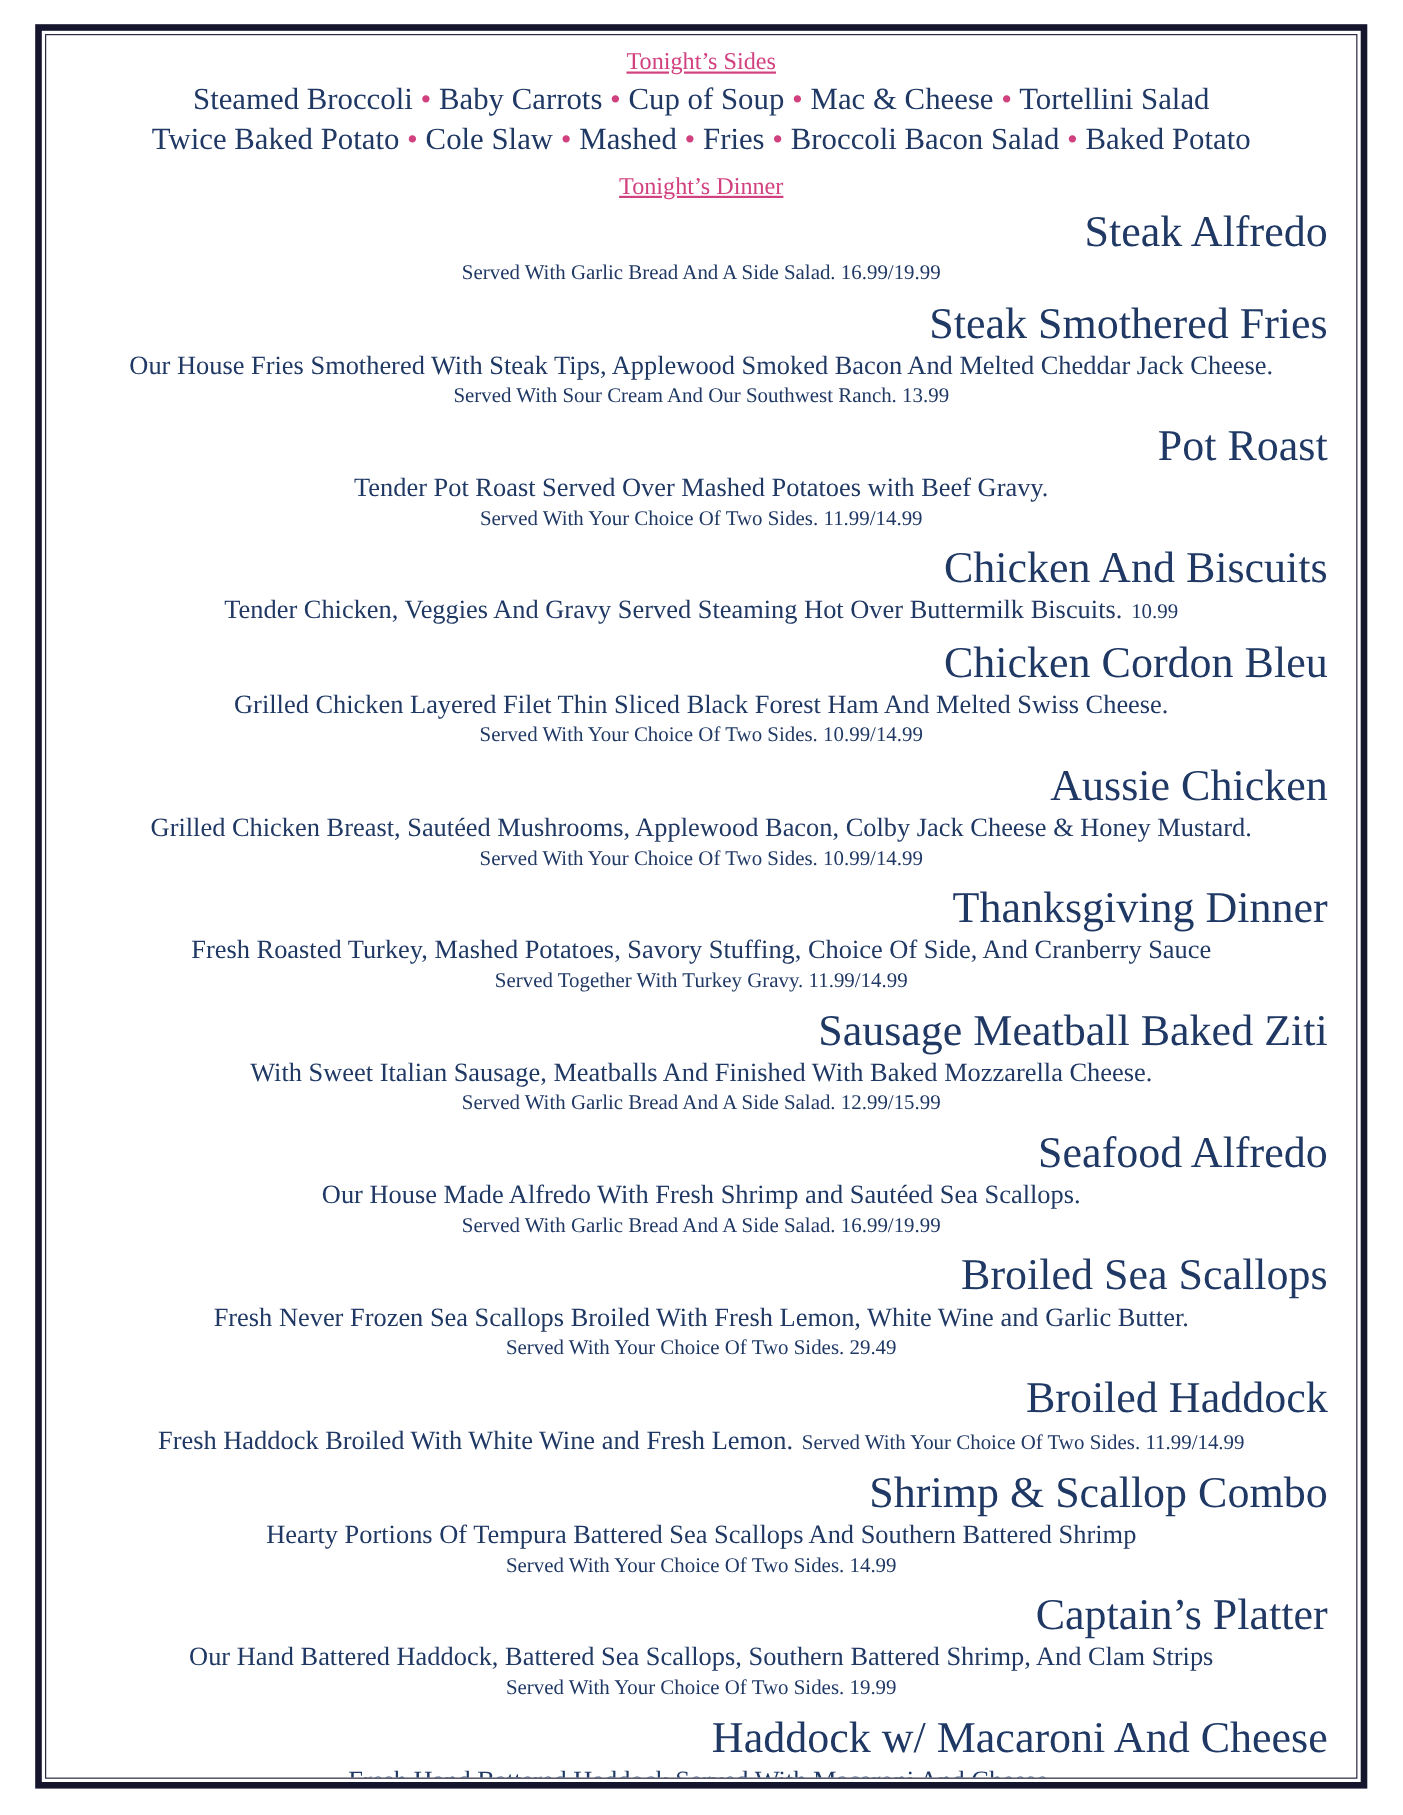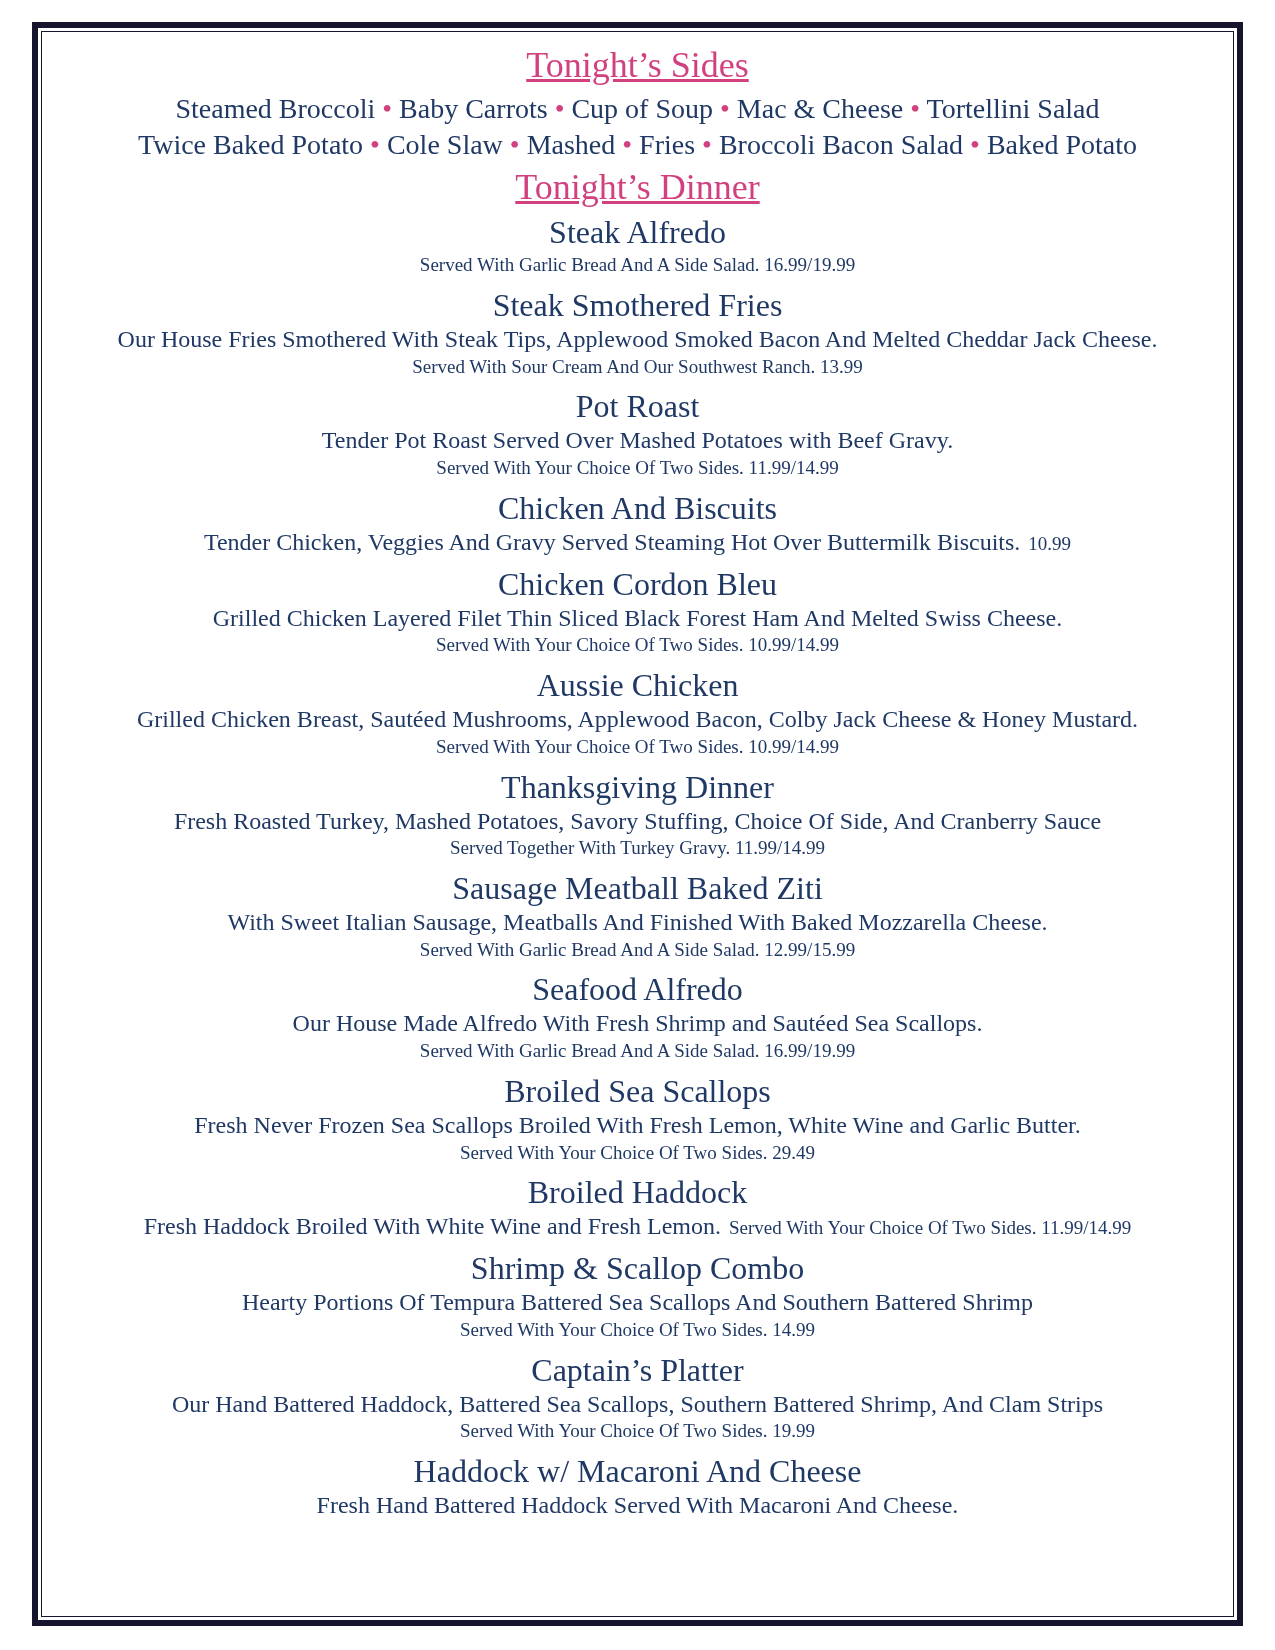--- a/index.html
+++ b/index.html
@@ -25,39 +25,40 @@
   }
   .frame-inner {
     border: 1px solid var(--border-dark);
     width: 100%; height: 100%;
     padding: 10px 26px 8px 26px;
     text-align: center;
     overflow: hidden;
   }
   .section-title {
     color: var(--pink);
-    font-size: 36px;
+    font-size: 22px;
     line-height: 1.3;
     text-decoration: underline;
     margin-bottom: 2px;
   }
   .sides-line {
     font-size: 28px;
     line-height: 1.3;
     color: var(--navy);
     white-space: nowrap;
     text-align: center;
   }
   .sides-line .bullet { color: var(--pink); }
-  .dinner-title { margin-bottom: 2px; }
+  .dinner-title { margin-top: 10px; margin-bottom: 2px; }
   .item { margin-bottom: 7px; }
   .item-name {
-    font-size: 32px;
+    font-size: 40px;
     line-height: 1.25;
     color: var(--navy);
+    text-align: right;
   }
   .item-desc {
     font-size: 24px;
     line-height: 1.2;
     color: var(--navy);
   }
   .item-note, .inline-note {
     font-size: 19px;
     line-height: 1.35;
     color: var(--navy);

